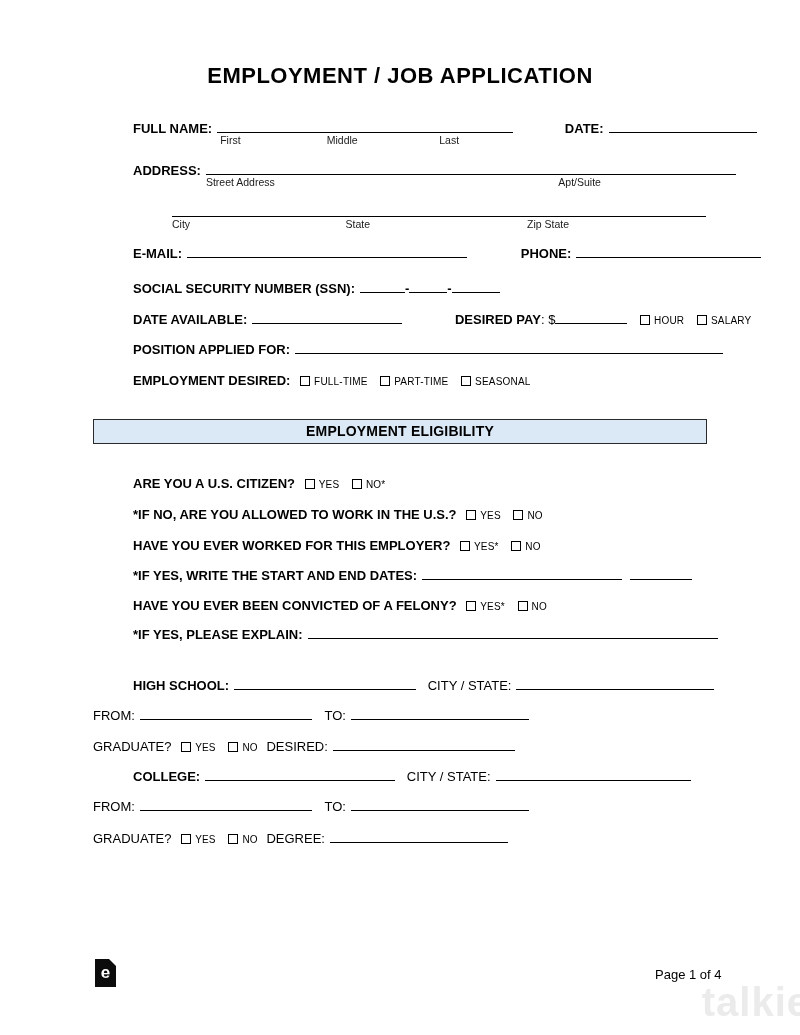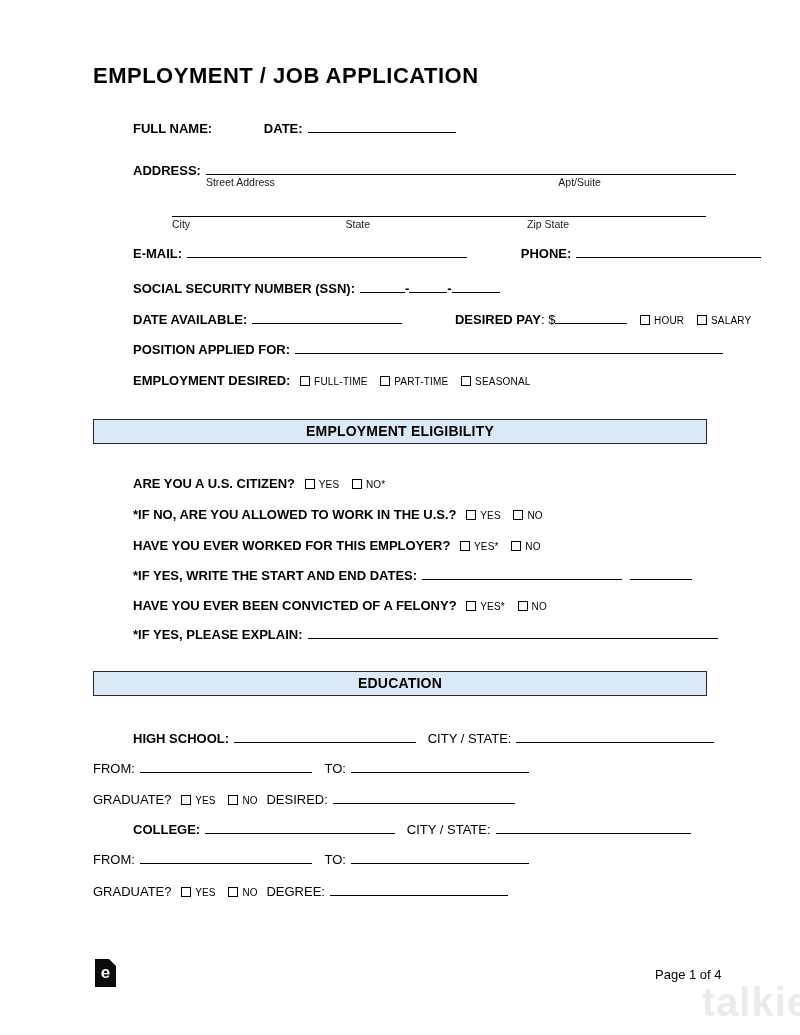--- a/index.html
+++ b/index.html
@@ -5,21 +5,21 @@
   * { box-sizing: border-box; }
   html, body { margin: 0; padding: 0; background: #ffffff; }
   .page {
     position: relative; width: 800px; height: 1035px; overflow: hidden;
     background: #ffffff; color: #000;
     font-family: "Liberation Sans", sans-serif;
   }
   .content { position: absolute; left: 93px; top: 0; width: 614px; }
   .title {
     margin: 62px 0 0 0; font-size: 22px; line-height: 27px; font-weight: bold;
-    letter-spacing: 0.5px;
+    text-align: center; letter-spacing: 0.5px;
   }
   .bar {
     height: 25px; line-height: 23px; border: 1px solid #2a2a2a; background: #dbe8f5;
     text-align: center; font-weight: bold; font-size: 14px; letter-spacing: 0.2px;
   }
   .row { position: relative; height: 16px; line-height: 16px; font-size: 13px; white-space: nowrap; }
   .lbl { font-weight: bold; padding-left: 40px; }
   .rg  { font-weight: normal; }
   .blank {
     display: inline-block; position: relative; height: 12px;
@@ -52,21 +52,21 @@
 </head>
 <body>
 
 <div class="page">
   <div class="content">
 
     <h1 class="title">EMPLOYMENT / JOB APPLICATION</h1>
 
 
     <div class="row mt32">
-      <span class="lbl">FULL NAME:</span>
+      <span class="lbl">FULL NAME:</span><span class="blank" style="width:296px"><span class="sub" style="left:1%">First</span><span class="sub" style="left:37%">Middle</span><span class="sub" style="left:75%">Last</span></span>
       <span class="lbl" style="margin-left:8px">DATE:</span><span class="blank" style="width:148px"></span>
     </div>
 
     <div class="row mt26">
       <span class="lbl">ADDRESS:</span><span class="blank" style="width:530px"><span class="sub" style="left:0">Street Address</span><span class="sub" style="left:66.5%">Apt/Suite</span></span>
     </div>
 
     <div class="row mt26">
       <span class="blank" style="margin-left:79px;width:534px"><span class="sub" style="left:0">City</span><span class="sub" style="left:32.5%">State</span><span class="sub" style="left:66.5%">Zip State</span></span>
     </div>
@@ -125,21 +125,20 @@
     <div class="row mt14">
       <span class="lbl">HAVE YOU EVER BEEN CONVICTED OF A FELONY?</span>
       <span class="cb first"></span><span class="optlbl">YES*</span>
       <span class="cb"></span><span class="optlbl">NO</span>
     </div>
 
     <div class="row mt13">
       <span class="lbl">*IF YES, PLEASE EXPLAIN:</span><span class="blank" style="width:410px"></span>
     </div>
 
-    <div class="bar mt28">EDUCATION</div>
 
     <div class="row mt35">
       <span class="lbl">HIGH SCHOOL:</span><span class="blank" style="width:182px"></span>
       <span class="rg" style="margin-left:8px">CITY / STATE:</span><span class="blank" style="width:198px"></span>
     </div>
 
     <div class="row mt14">
       <span class="rg">FROM:</span><span class="blank" style="width:172px"></span>
       <span class="rg" style="margin-left:9px">TO:</span><span class="blank" style="width:178px"></span>
     </div>

